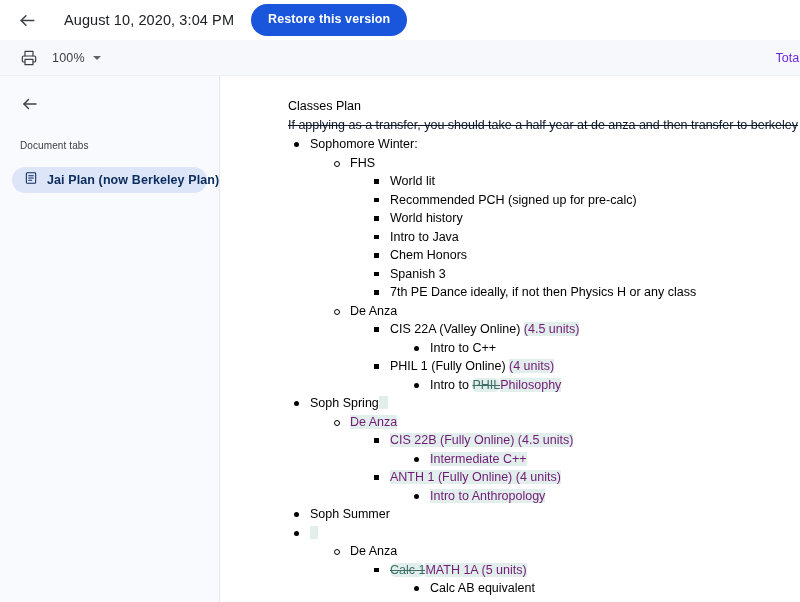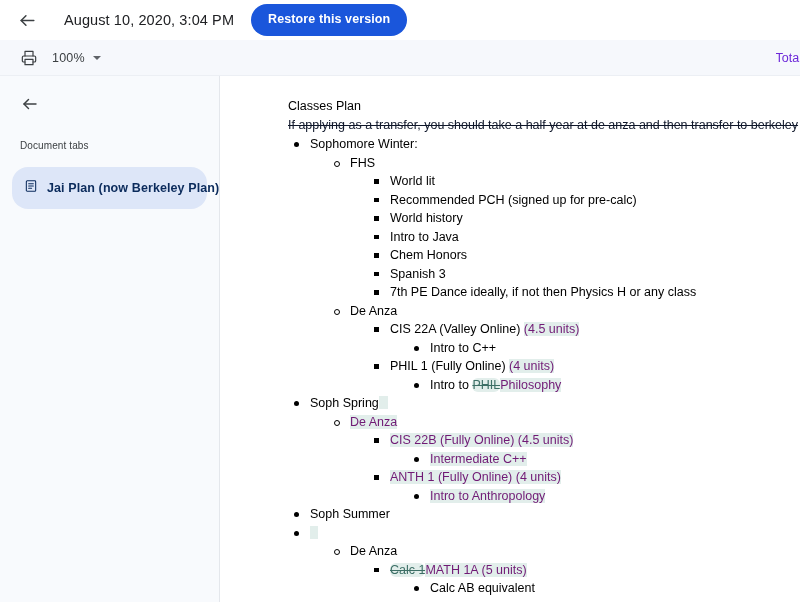--- a/index.html
+++ b/index.html
@@ -113,21 +113,21 @@
   .sidebar-heading {
     font-size: 10px;
     color: #3c4043;
     margin: 22px 0 0 8px;
     letter-spacing: .1px;
   }
   .tab-chip {
     margin-top: 16px;
     background: #dde6f8;
     border-radius: 16px;
-    height: 42px;
+    height: 26px;
     display: flex;
     align-items: center;
     padding: 0 12px;
     box-sizing: border-box;
   }
   .tab-chip .doc-icon { margin-right: 9px; flex: none; display:block; }
   .tab-chip-label {
     font-size: 12.5px;
     color: #0b2b5c;
     font-weight: bold;

